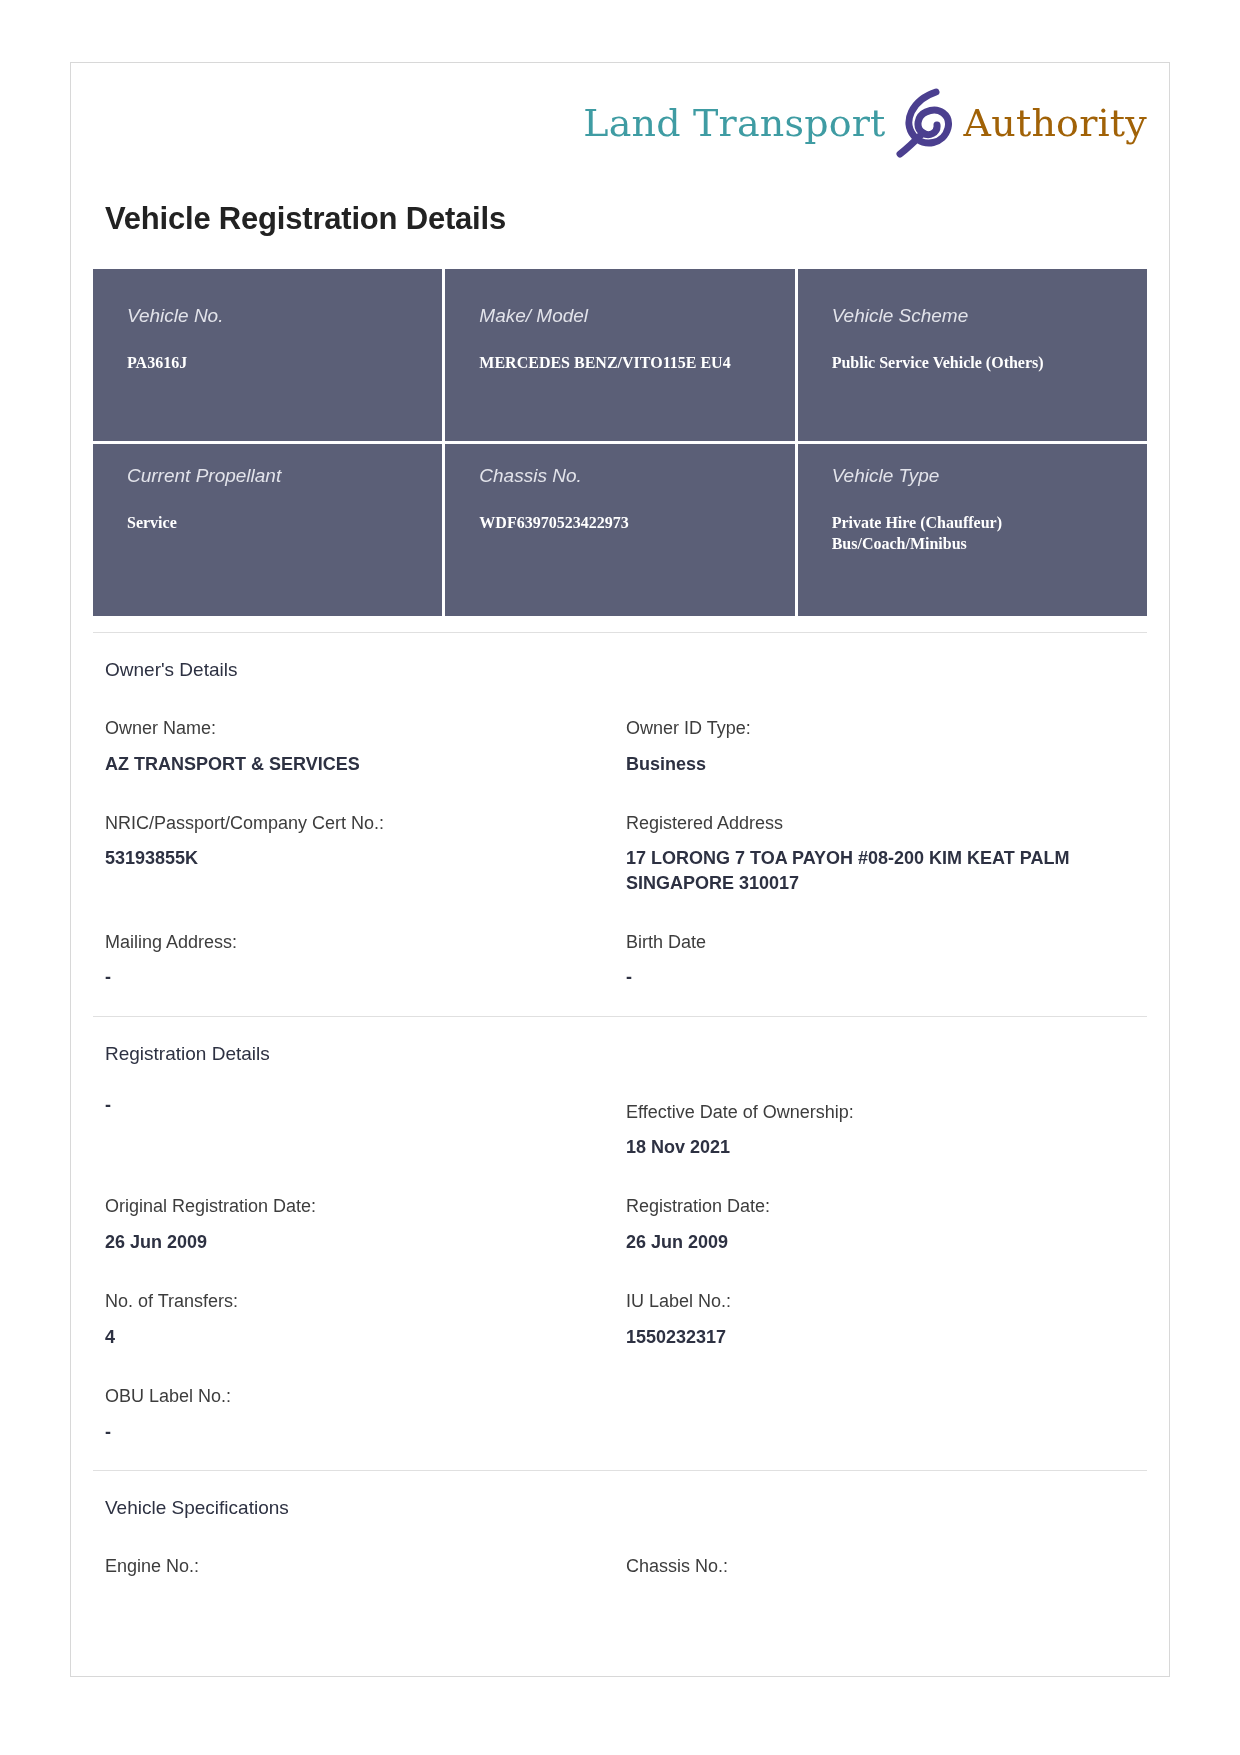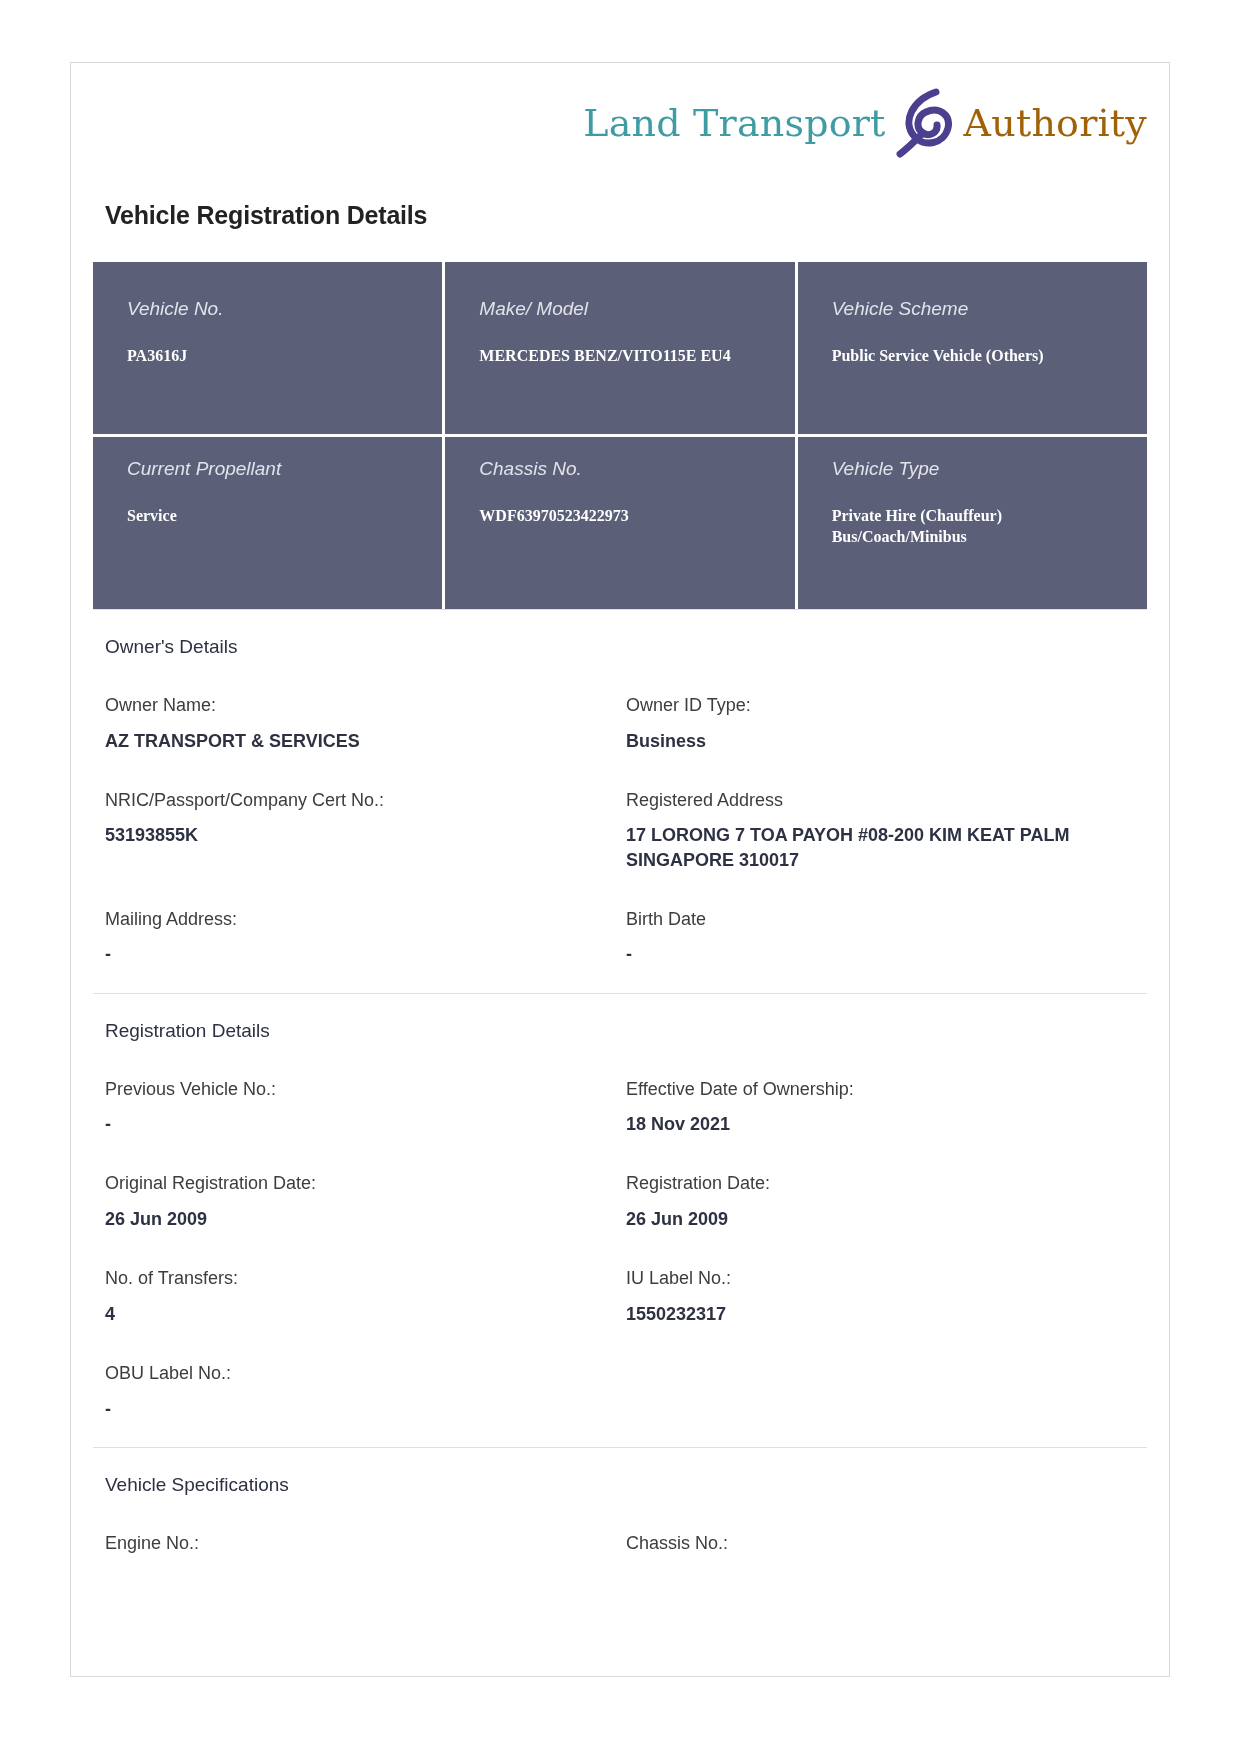--- a/index.html
+++ b/index.html
@@ -48,30 +48,30 @@
   .logo .word2 { color: #a16207; }
   .logo-mark {
     position: relative;
     width: 66px;
     height: 70px;
     margin: 0 6px;
     flex: 0 0 auto;
   }
 
   .doc-title {
-    font-size: 25px;
+    font-size: 31px;
     font-weight: bold;
     color: #222222;
     padding: 18px 0 0 34px;
     letter-spacing: -0.2px;
   }
 
   
   .summary {
-    margin: 32px 22px 0 22px;
+    margin: 32px 22px 16px 22px;
     display: grid;
     grid-template-columns: 1fr 1fr 1fr;
     gap: 3px;
     background: #ffffff;
   }
   .sum-cell {
     background: #5b5f77;
     color: #ffffff;
     padding: 36px 34px 30px 34px;
     min-height: 172px;
@@ -203,21 +203,20 @@
         <div class="f-label">Birth Date</div>
         <div class="f-value">-</div>
       </div>
     </div>
   </div>
 
   <div class="section">
     <div class="section-title">Registration Details</div>
     <div class="fields">
       <div class="field">
-        <div class="f-label">Previous Vehicle No.:</div>
         <div class="f-value">-</div>
       </div>
       <div class="field">
         <div class="f-label">Effective Date of Ownership:</div>
         <div class="f-value">18 Nov 2021</div>
       </div>
       <div class="field">
         <div class="f-label">Original Registration Date:</div>
         <div class="f-value">26 Jun 2009</div>
       </div>

